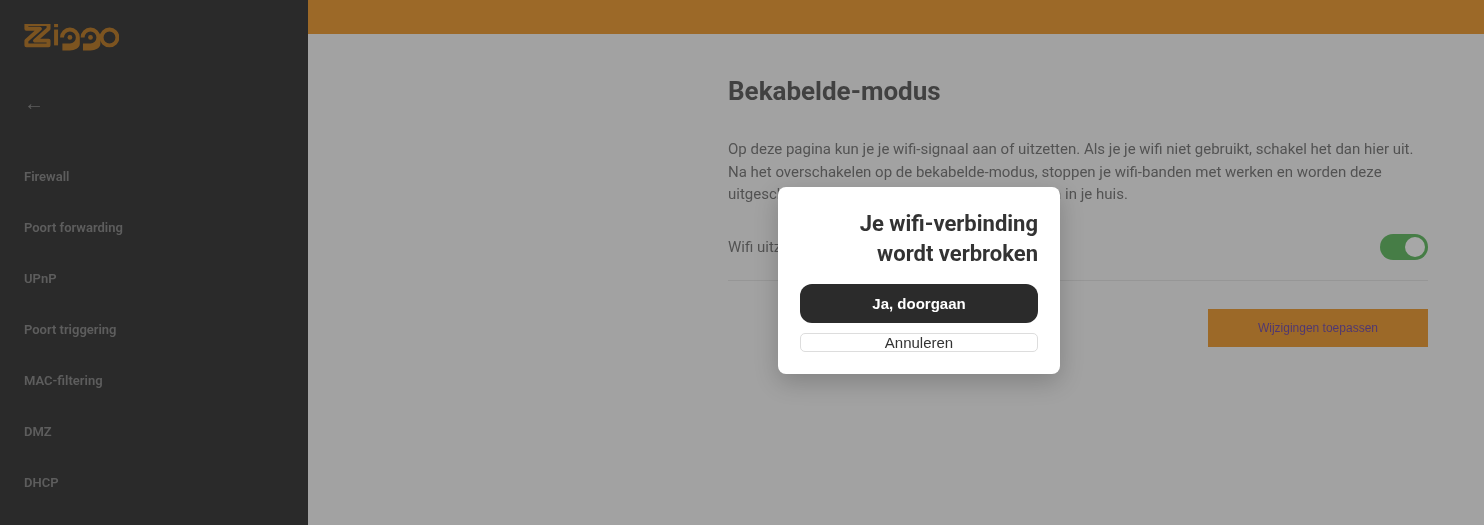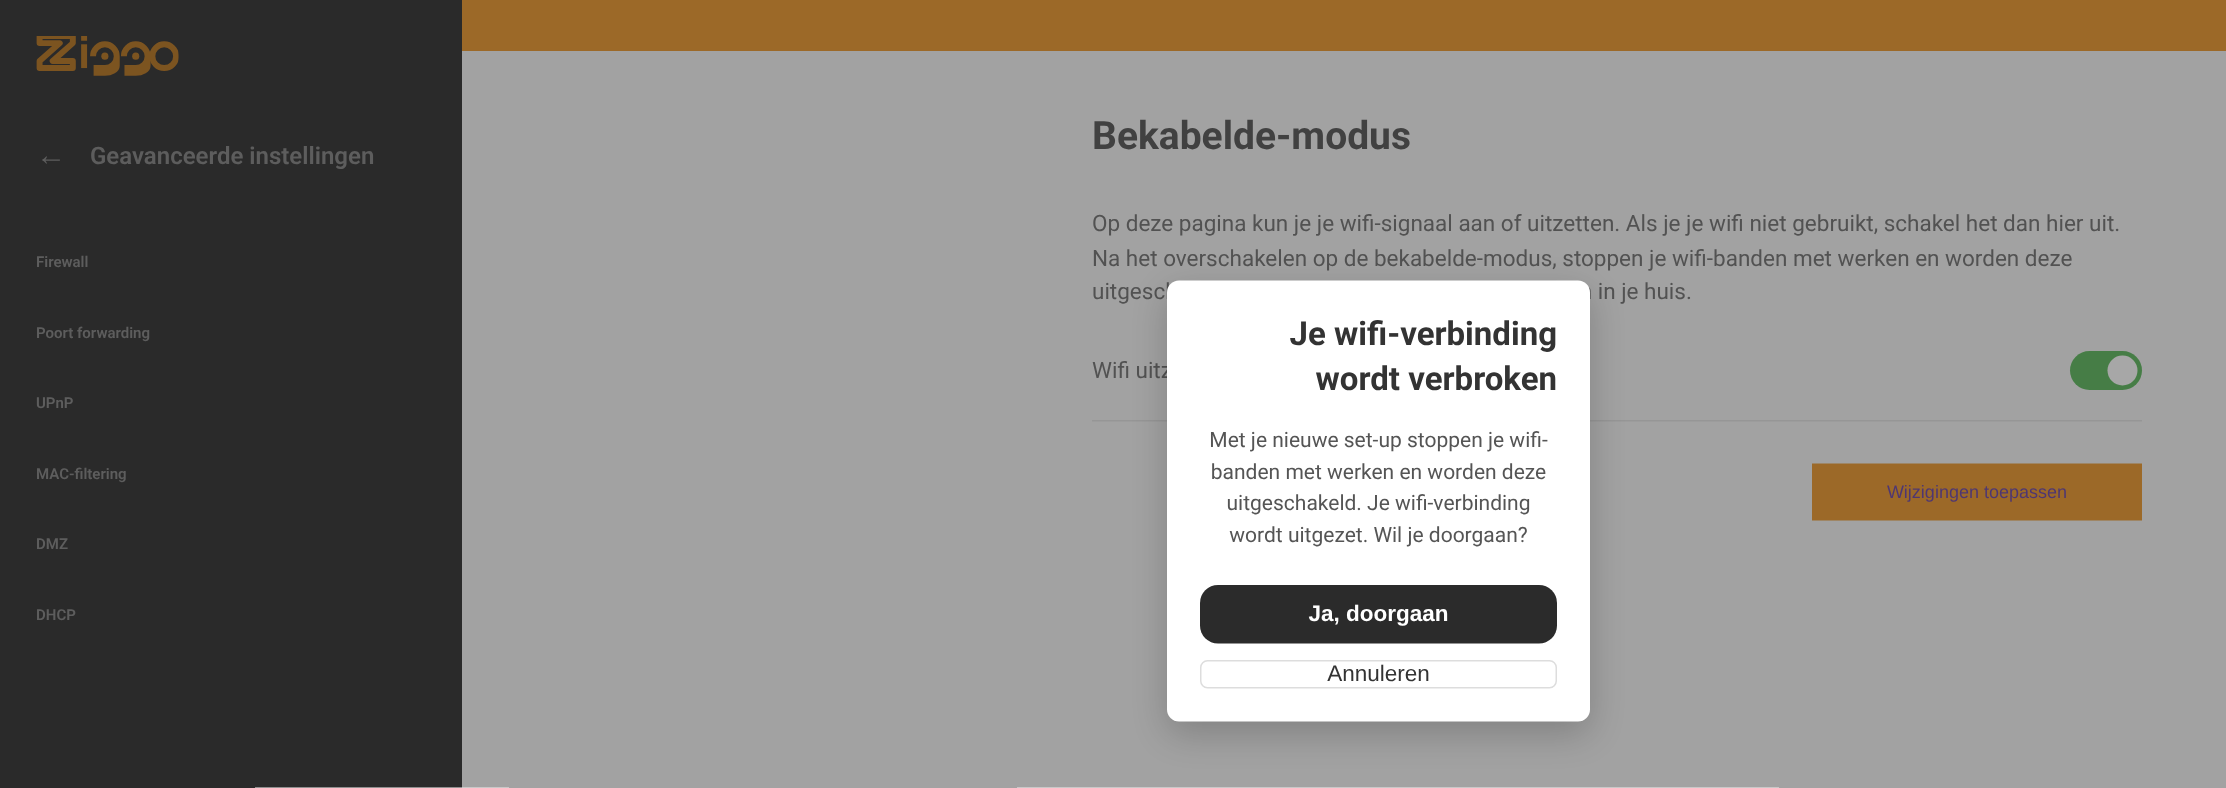--- a/index.html
+++ b/index.html
@@ -47,21 +47,21 @@
     }
     
     .nav-back-arrow {
       font-size: 20px;
       font-weight: bold;
     }
     
     .nav-item {
       color: #9a9a9a;
       font-weight: 600;
-      font-size: 10px;
+      font-size: 13px;
       padding: 18px 0;
       cursor: pointer;
     }
     
     .main-area {
       position: absolute;
       left: 308px;
       top: 0;
       width: 1324px;
       height: 525px;
@@ -227,31 +227,33 @@
         <circle cx="58" cy="17" r="3"></circle>
         <path d="M 74 17 A 10 10 0 0 1 94 17 A 10 10 0 0 1 84 27 L 77 27 L 77 31 L 84 31 A 10 6 0 0 0 94 25 L 94 17" fill="none" stroke="#e98300" stroke-width="5"></path>
         <circle cx="84" cy="17" r="3"></circle>
         <circle cx="108" cy="17" r="10" fill="none" stroke="#e98300" stroke-width="5"></circle>
       </g>
     </svg>
   </div>
 
   <div class="nav-back">
     <span class="nav-back-arrow">←</span>
-    <span>Geavanceerde instellingen</span>
   </div>
 
   <div class="nav-item">
     <span>Firewall</span>
   </div>
   <div class="nav-item">
     <span>Poort forwarding</span>
   </div>
   <div class="nav-item">
     <span>UPnP</span>
+  </div>
+  <div class="nav-item">
+    <span>Poort triggering</span>
   </div>
   <div class="nav-item">
     <span>MAC-filtering</span>
   </div>
   <div class="nav-item">
     <span>DMZ</span>
   </div>
   <div class="nav-item">
     <span>DHCP</span>
   </div>
@@ -274,16 +276,15 @@
     <button class="apply-button">Wijzigingen toepassen</button>
   </div>
 </div>
 
 <div class="overlay">
   <div class="overlay-sidebar-block"></div>
 </div>
 
 <div class="modal">
   <h2 class="modal-title">Je wifi-verbinding wordt verbroken</h2>
-  <p class="modal-body">Met je nieuwe set-up stoppen je wifi-banden met werken en worden deze uitgeschakeld. Je wifi-verbinding wordt uitgezet. Wil je doorgaan?</p>
   <button class="modal-button-primary">Ja, doorgaan</button>
   <button class="modal-button-secondary">Annuleren</button>
 </div>
 
 </body></html>

